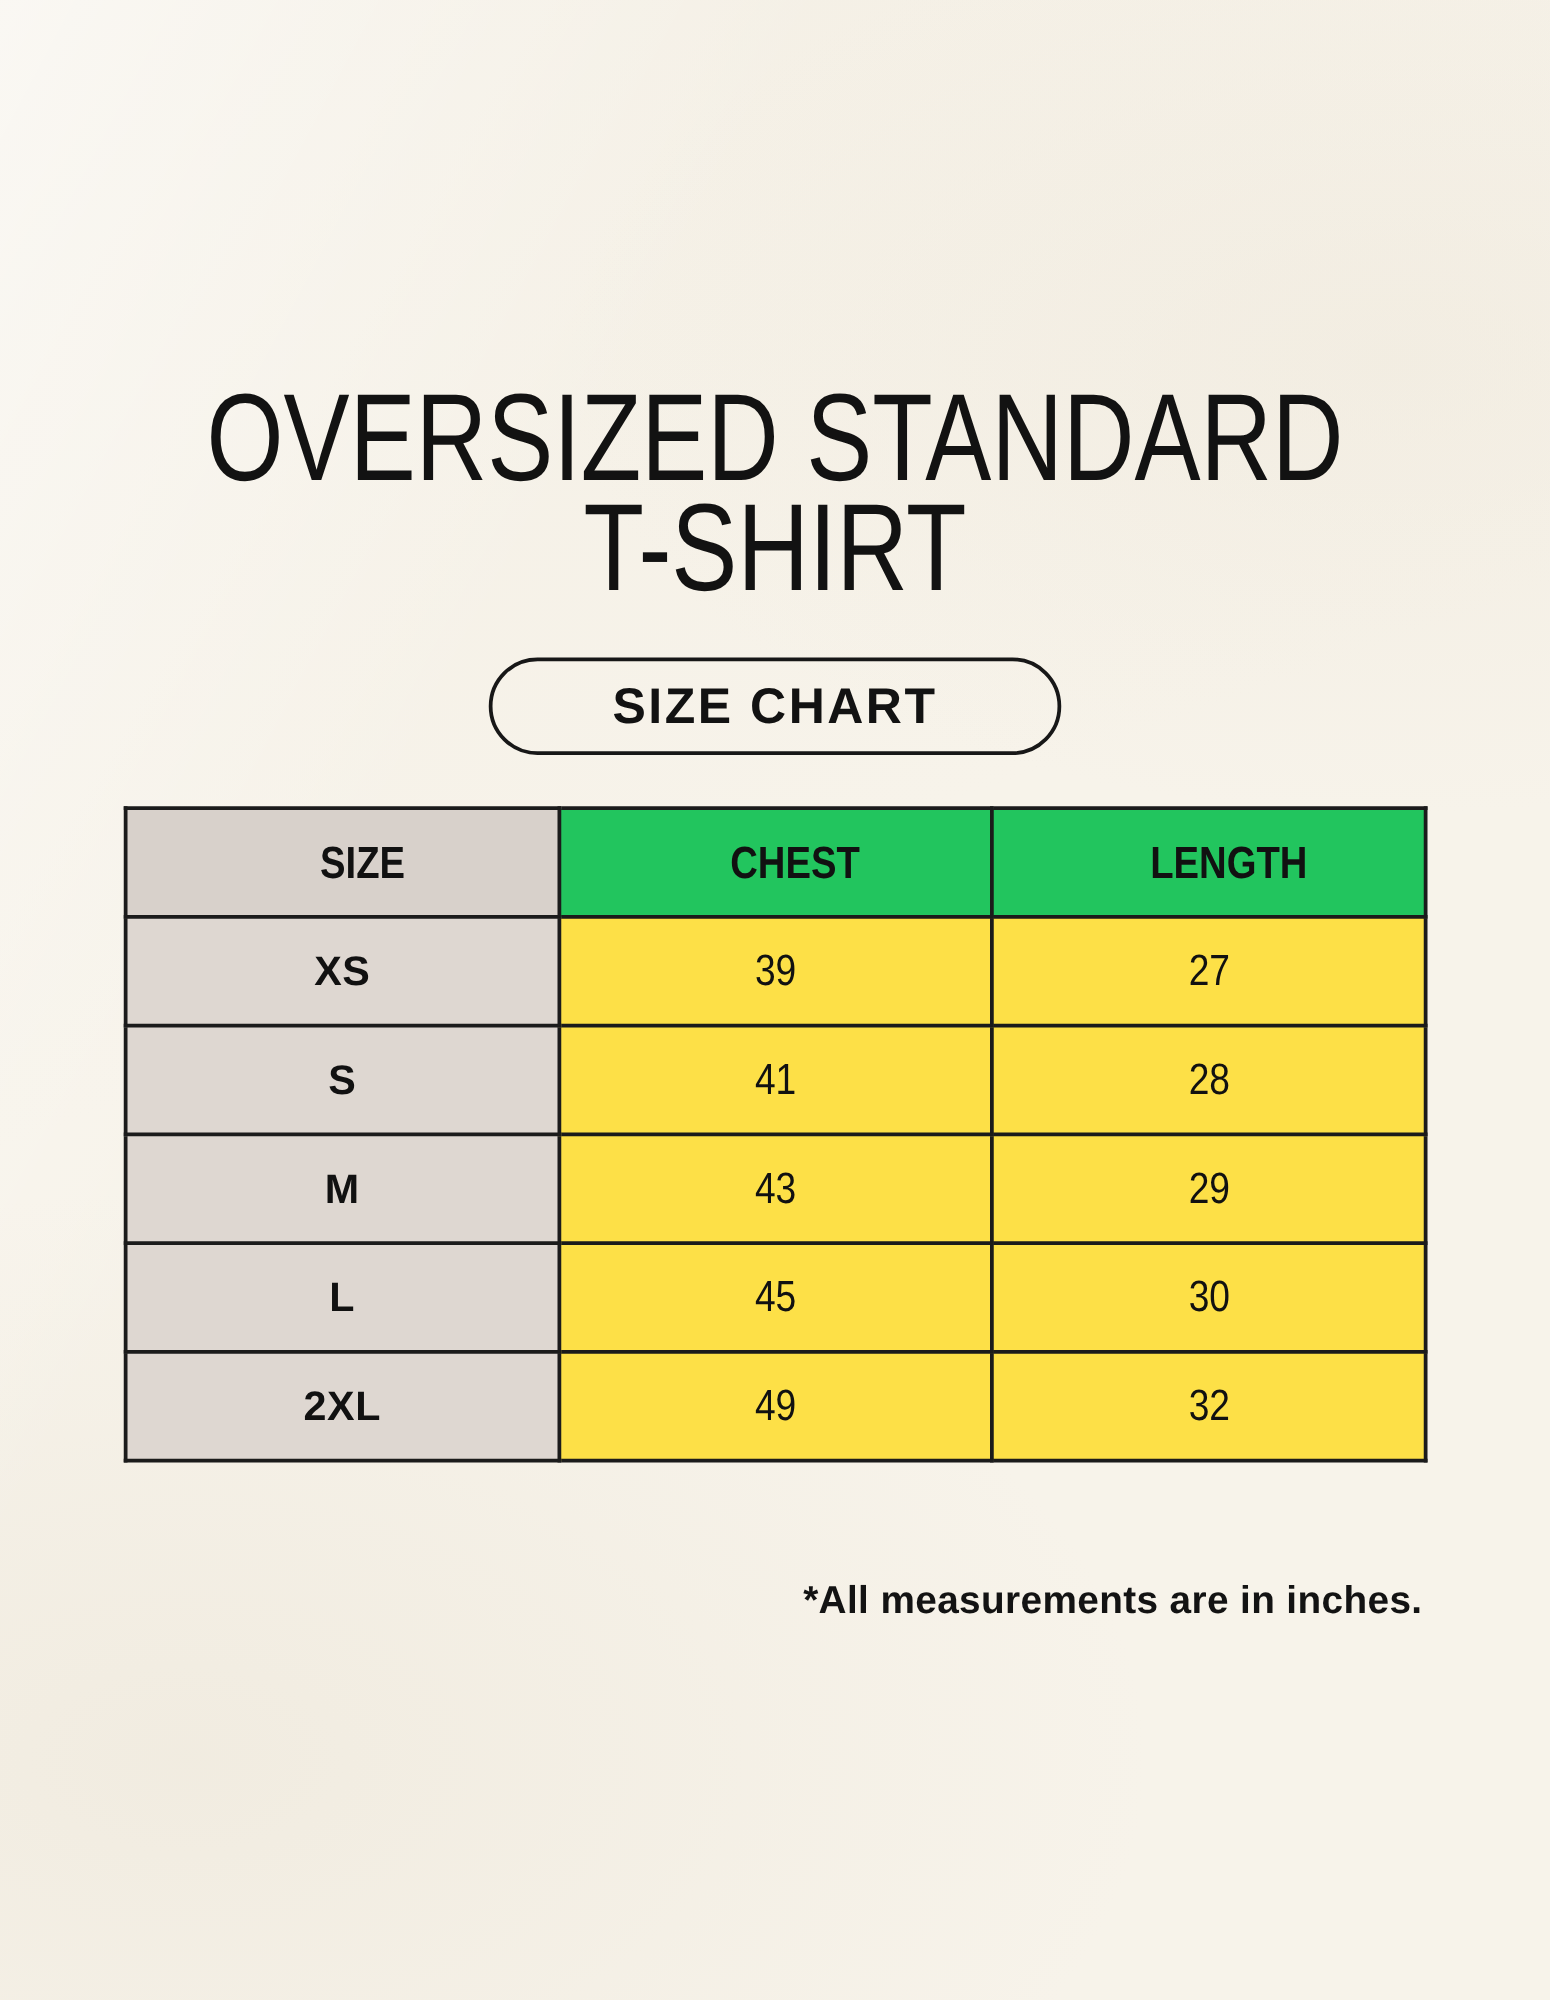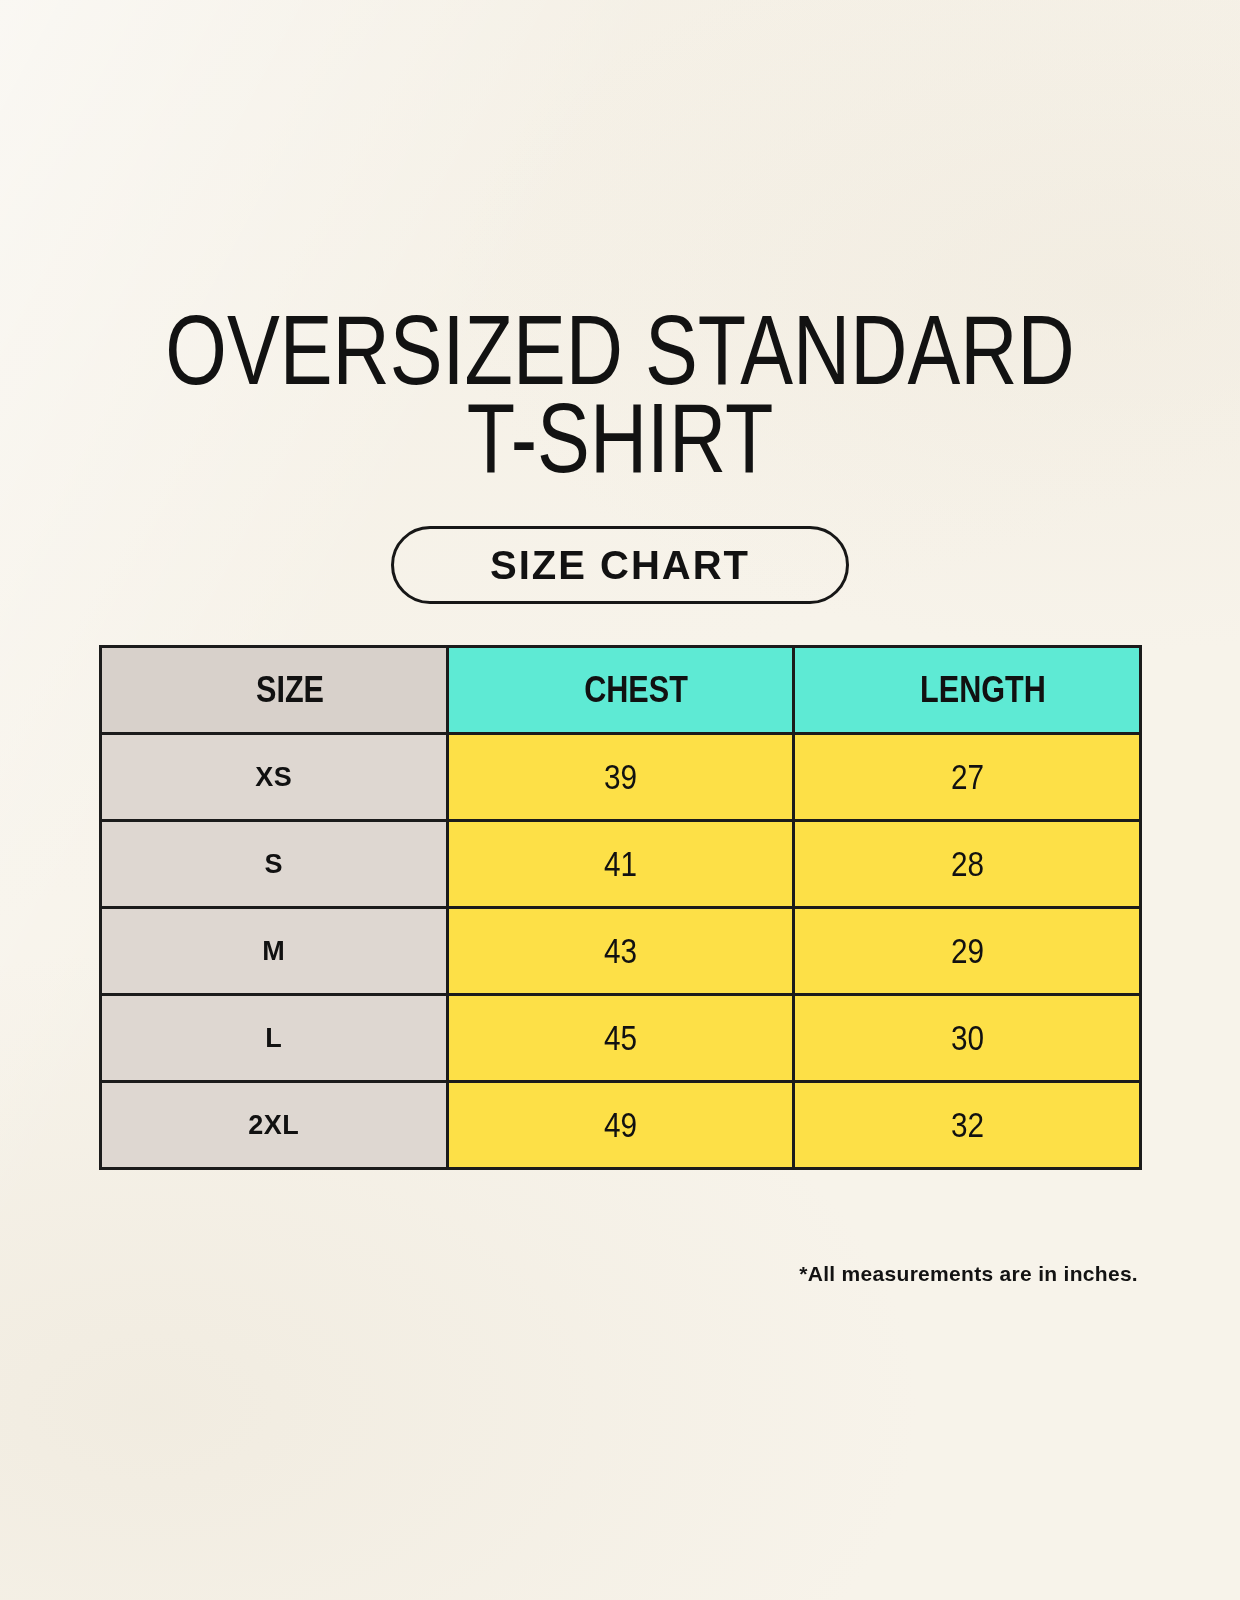--- a/index.html
+++ b/index.html
@@ -71,22 +71,22 @@
   }
   .size-table th, .size-table td {
     border: 3px solid #1b1b1b;
     height: 84px;
     padding: 0;
     text-align: center;
     vertical-align: middle;
   }
   .size-table th { font-size: 36px; font-weight: 700; padding-left: 32px; }
   .th-size   { background: #d8d1cb; }
-  .th-measure{ background: #5eead4; }
-  .td-size   { background: #ded7d1; font-size: 27px; font-weight: 700; letter-spacing: 0.5px; }
+  .th-measure{ background: #22c55e; }
+  .td-size   { background: #ded7d1; font-size: 33px; font-weight: 700; letter-spacing: 0.5px; }
   .td-value  { background: #fde047; }
 
   .cond {
     display: inline-block;
     transform: scaleX(0.85);
     transform-origin: 50% 50%;
   }
   .num {
     display: inline-block;
     transform: scaleX(0.85);
@@ -94,21 +94,21 @@
     font-size: 35px;
     font-weight: 400;
   }
 
   .footnote {
     position: absolute;
     top: 1262px;
     left: 99px;
     width: 1039px;
     text-align: right;
-    font-size: 21px;
+    font-size: 31px;
     font-weight: 600;
     letter-spacing: 0.3px;
     color: #131313;
   }
 </style>
 </head>
 <body>
 
 <h1 class="title"><span>OVERSIZED STANDARD</span><br><span>T-SHIRT</span></h1>
 

